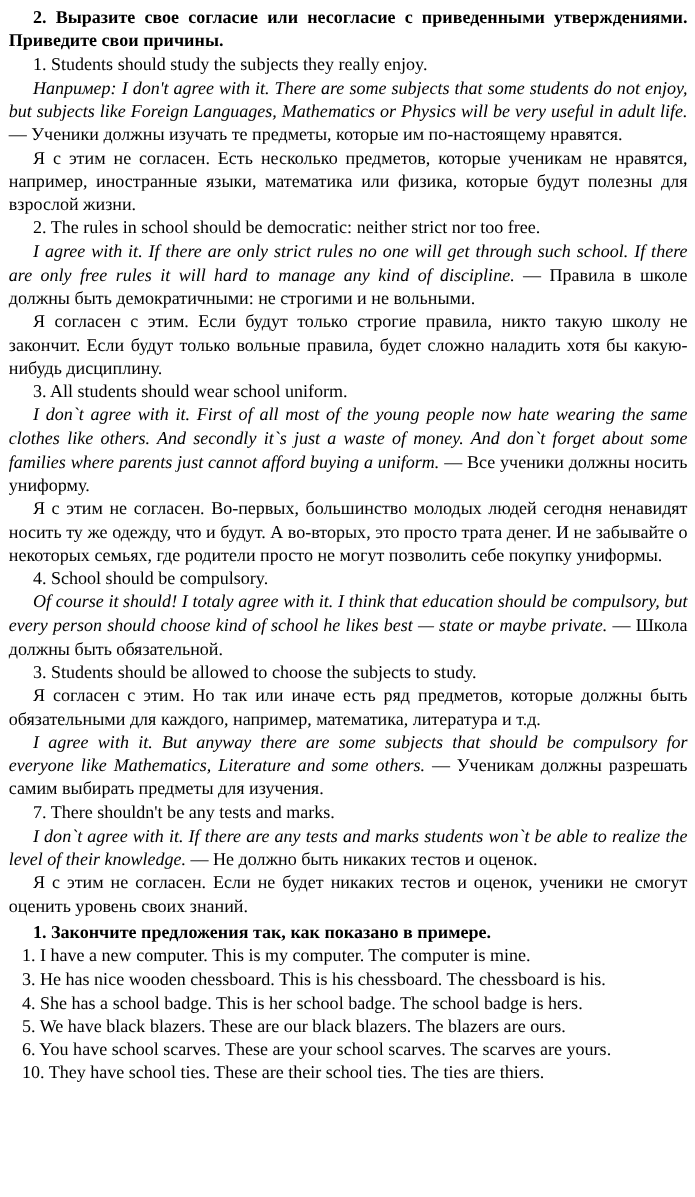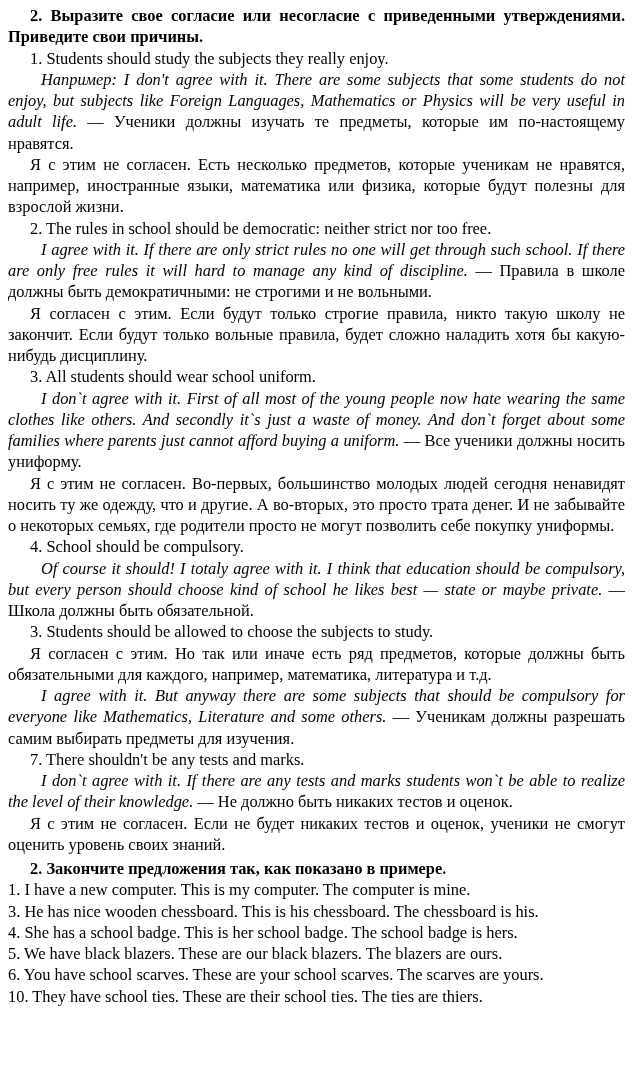--- a/index.html
+++ b/index.html
@@ -31,48 +31,49 @@
   }
   p.heading.not-first {
     margin-top: 3px;
   }
   p.para {
     text-indent: 22px;
   }
   p.list {
     text-indent: 0;
     text-align: left;
+    margin-left: 12px;
   }
   .seg-n { font-style: normal; }
-  .seg-i { font-style: italic; margin-left: 11px; }
+  .seg-i { font-style: italic; }
 </style>
 </head>
 <body>
 
 <div class="page">
   <div>
       <p class="heading"><span class="seg-n">2. Выразите свое согласие или несогласие с приведенными утверждениями. Приведите свои причины.</span></p>
       <p class="para"><span class="seg-n">1. Students should study the subjects they really enjoy.</span></p>
       <p class="para"><span class="seg-i">Например: I don't agree with it. There are some subjects that some students do not enjoy, but subjects like Foreign Languages, Mathematics or Physics will be very useful in adult life.</span><span class="seg-n"> — Ученики должны изучать те предметы, которые им по-настоящему нравятся.</span></p>
       <p class="para"><span class="seg-n">Я с этим не согласен. Есть несколько предметов, которые ученикам не нравятся, например, иностранные языки, математика или физика, которые будут полезны для взрослой жизни.</span></p>
       <p class="para"><span class="seg-n">2. The rules in school should be democratic: neither strict nor too free.</span></p>
       <p class="para"><span class="seg-i">I agree with it. If there are only strict rules no one will get through such school. If there are only free rules it will hard to manage any kind of discipline.</span><span class="seg-n"> — Правила в школе должны быть демократичными: не строгими и не вольными.</span></p>
       <p class="para"><span class="seg-n">Я согласен с этим. Если будут только строгие правила, никто такую школу не закончит. Если будут только вольные правила, будет сложно наладить хотя бы какую-нибудь дисциплину.</span></p>
       <p class="para"><span class="seg-n">3. All students should wear school uniform.</span></p>
       <p class="para"><span class="seg-i">I don`t agree with it. First of all most of the young people now hate wearing the same clothes like others. And secondly it`s just a waste of money. And don`t forget about some families where parents just cannot afford buying a uniform.</span><span class="seg-n"> — Все ученики должны носить униформу.</span></p>
-      <p class="para"><span class="seg-n">Я с этим не согласен. Во-первых, большинство молодых людей сегодня ненавидят носить ту же одежду, что и другие. А во-вторых, это просто трата денег. И не забывайте о некоторых семьях, где родители просто не могут позволить себе покупку униформы.</span></p>
+      <p class="para"><span class="seg-n">Я с этим не согласен. Во-первых, большинство молодых людей сегодня ненавидят носить ту же одежду, что и будут. А во-вторых, это просто трата денег. И не забывайте о некоторых семьях, где родители просто не могут позволить себе покупку униформы.</span></p>
       <p class="para"><span class="seg-n">4. School should be compulsory.</span></p>
       <p class="para"><span class="seg-i">Of course it should! I totaly agree with it. I think that education should be compulsory, but every person should choose kind of school he likes best — state or maybe private.</span><span class="seg-n"> — Школа должны быть обязательной.</span></p>
       <p class="para"><span class="seg-n">3. Students should be allowed to choose the subjects to study.</span></p>
       <p class="para"><span class="seg-n">Я согласен с этим. Но так или иначе есть ряд предметов, которые должны быть обязательными для каждого, например, математика, литература и т.д.</span></p>
       <p class="para"><span class="seg-i">I agree with it. But anyway there are some subjects that should be compulsory for everyone like Mathematics, Literature and some others.</span><span class="seg-n"> — Ученикам должны разрешать самим выбирать предметы для изучения.</span></p>
       <p class="para"><span class="seg-n">7. There shouldn't be any tests and marks.</span></p>
       <p class="para"><span class="seg-i">I don`t agree with it. If there are any tests and marks students won`t be able to realize the level of their knowledge.</span><span class="seg-n"> — Не должно быть никаких тестов и оценок.</span></p>
       <p class="para"><span class="seg-n">Я с этим не согласен. Если не будет никаких тестов и оценок, ученики не смогут оценить уровень своих знаний.</span></p>
-      <p class="heading not-first"><span class="seg-n">2. Закончите предложения так, как показано в примере.</span></p>
+      <p class="heading not-first"><span class="seg-n">1. Закончите предложения так, как показано в примере.</span></p>
       <p class="list"><span class="seg-n">1. I have a new computer. This is my computer. The computer is mine.</span></p>
       <p class="list"><span class="seg-n">3. He has nice wooden chessboard. This is his chessboard. The chessboard is his.</span></p>
       <p class="list"><span class="seg-n">4. She has a school badge. This is her school badge. The school badge is hers.</span></p>
       <p class="list"><span class="seg-n">5. We have black blazers. These are our black blazers. The blazers are ours.</span></p>
       <p class="list"><span class="seg-n">6. You have school scarves. These are your school scarves. The scarves are yours.</span></p>
       <p class="list"><span class="seg-n">10. They have school ties. These are their school ties. The ties are thiers.</span></p>
     </div>
 </div>
 
 </body></html>

